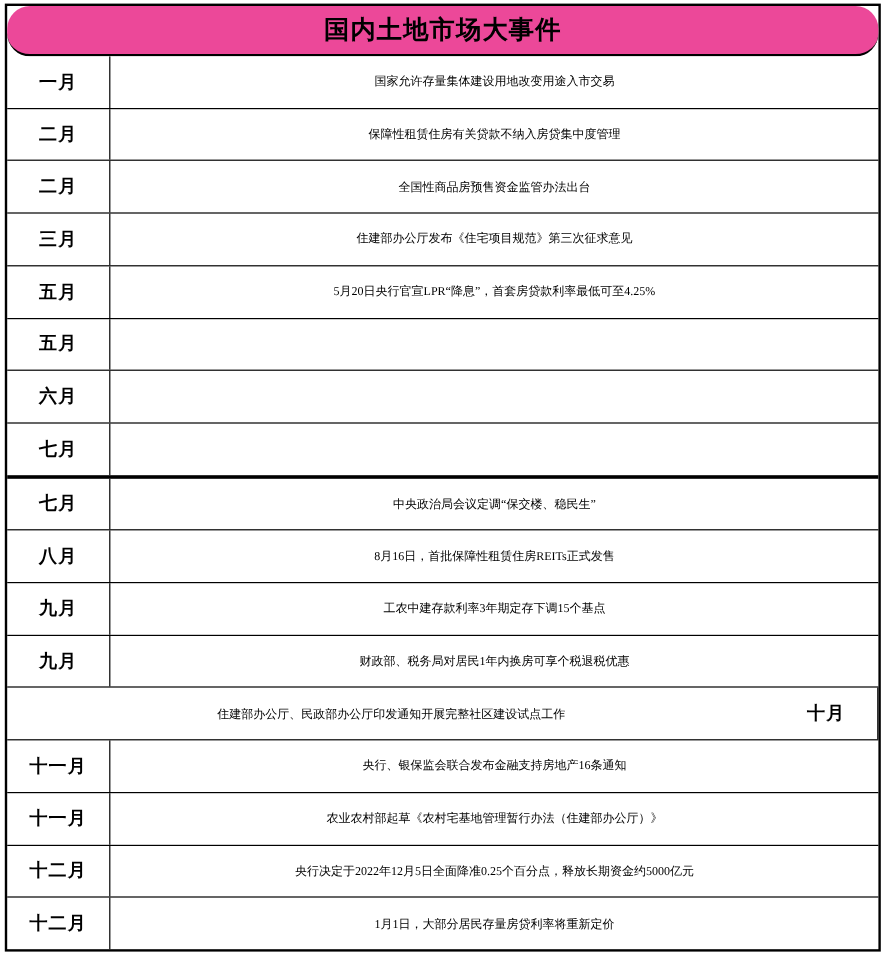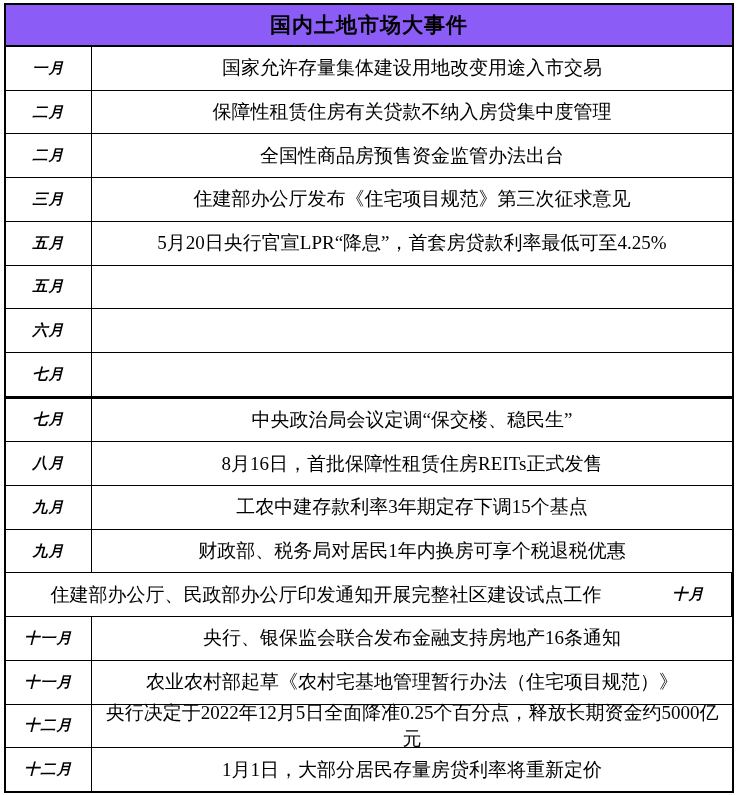--- a/index.html
+++ b/index.html
@@ -25,28 +25,29 @@
     width: 730px;
     height: 790px;
     box-sizing: border-box;
     border: 2px solid #000000;
     background: #ffffff;
     display: flex;
     flex-direction: column;
   }
   .table-header {
     flex: 0 0 40px;
-    background: #8b5cf6;
+    background: #ec4899;
     border-bottom: 2px solid #000000;
     display: flex;
     align-items: center;
     justify-content: center;
     font-size: 21px;
     font-weight: bold;
     letter-spacing: 1px;
+    border-radius: 19px;
   }
   .row {
     flex: 1 1 0;
     display: flex;
     border-bottom: 1px solid #000000;
     min-height: 0;
   }
   .row:last-child {
     border-bottom: none;
   }
@@ -58,25 +59,24 @@
     align-items: center;
     justify-content: center;
     box-sizing: border-box;
   }
   .month-cell {
     flex: 0 0 86px;
     border-right: 1px solid #000000;
     font-weight: bold;
     font-size: 15px;
     letter-spacing: 1px;
-    font-style: italic;
   }
   .event-cell {
     flex: 1 1 auto;
-    font-size: 19px;
+    font-size: 10px;
     padding: 0 10px;
     text-align: center;
   }
 </style>
 </head>
 <body>
 
 <div class="page">
   <div class="events-table">
 
@@ -130,21 +130,21 @@
     <div class="row">
       <div class="cell event-cell">住建部办公厅、民政部办公厅印发通知开展完整社区建设试点工作</div>
       <div class="cell month-cell">十月</div>
     </div>
     <div class="row">
       <div class="cell month-cell">十一月</div>
       <div class="cell event-cell">央行、银保监会联合发布金融支持房地产16条通知</div>
     </div>
     <div class="row">
       <div class="cell month-cell">十一月</div>
-      <div class="cell event-cell">农业农村部起草《农村宅基地管理暂行办法（住宅项目规范）》</div>
+      <div class="cell event-cell">农业农村部起草《农村宅基地管理暂行办法（住建部办公厅）》</div>
     </div>
     <div class="row">
       <div class="cell month-cell">十二月</div>
       <div class="cell event-cell">央行决定于2022年12月5日全面降准0.25个百分点，释放长期资金约5000亿元</div>
     </div>
     <div class="row">
       <div class="cell month-cell">十二月</div>
       <div class="cell event-cell">1月1日，大部分居民存量房贷利率将重新定价</div>
     </div>
 

